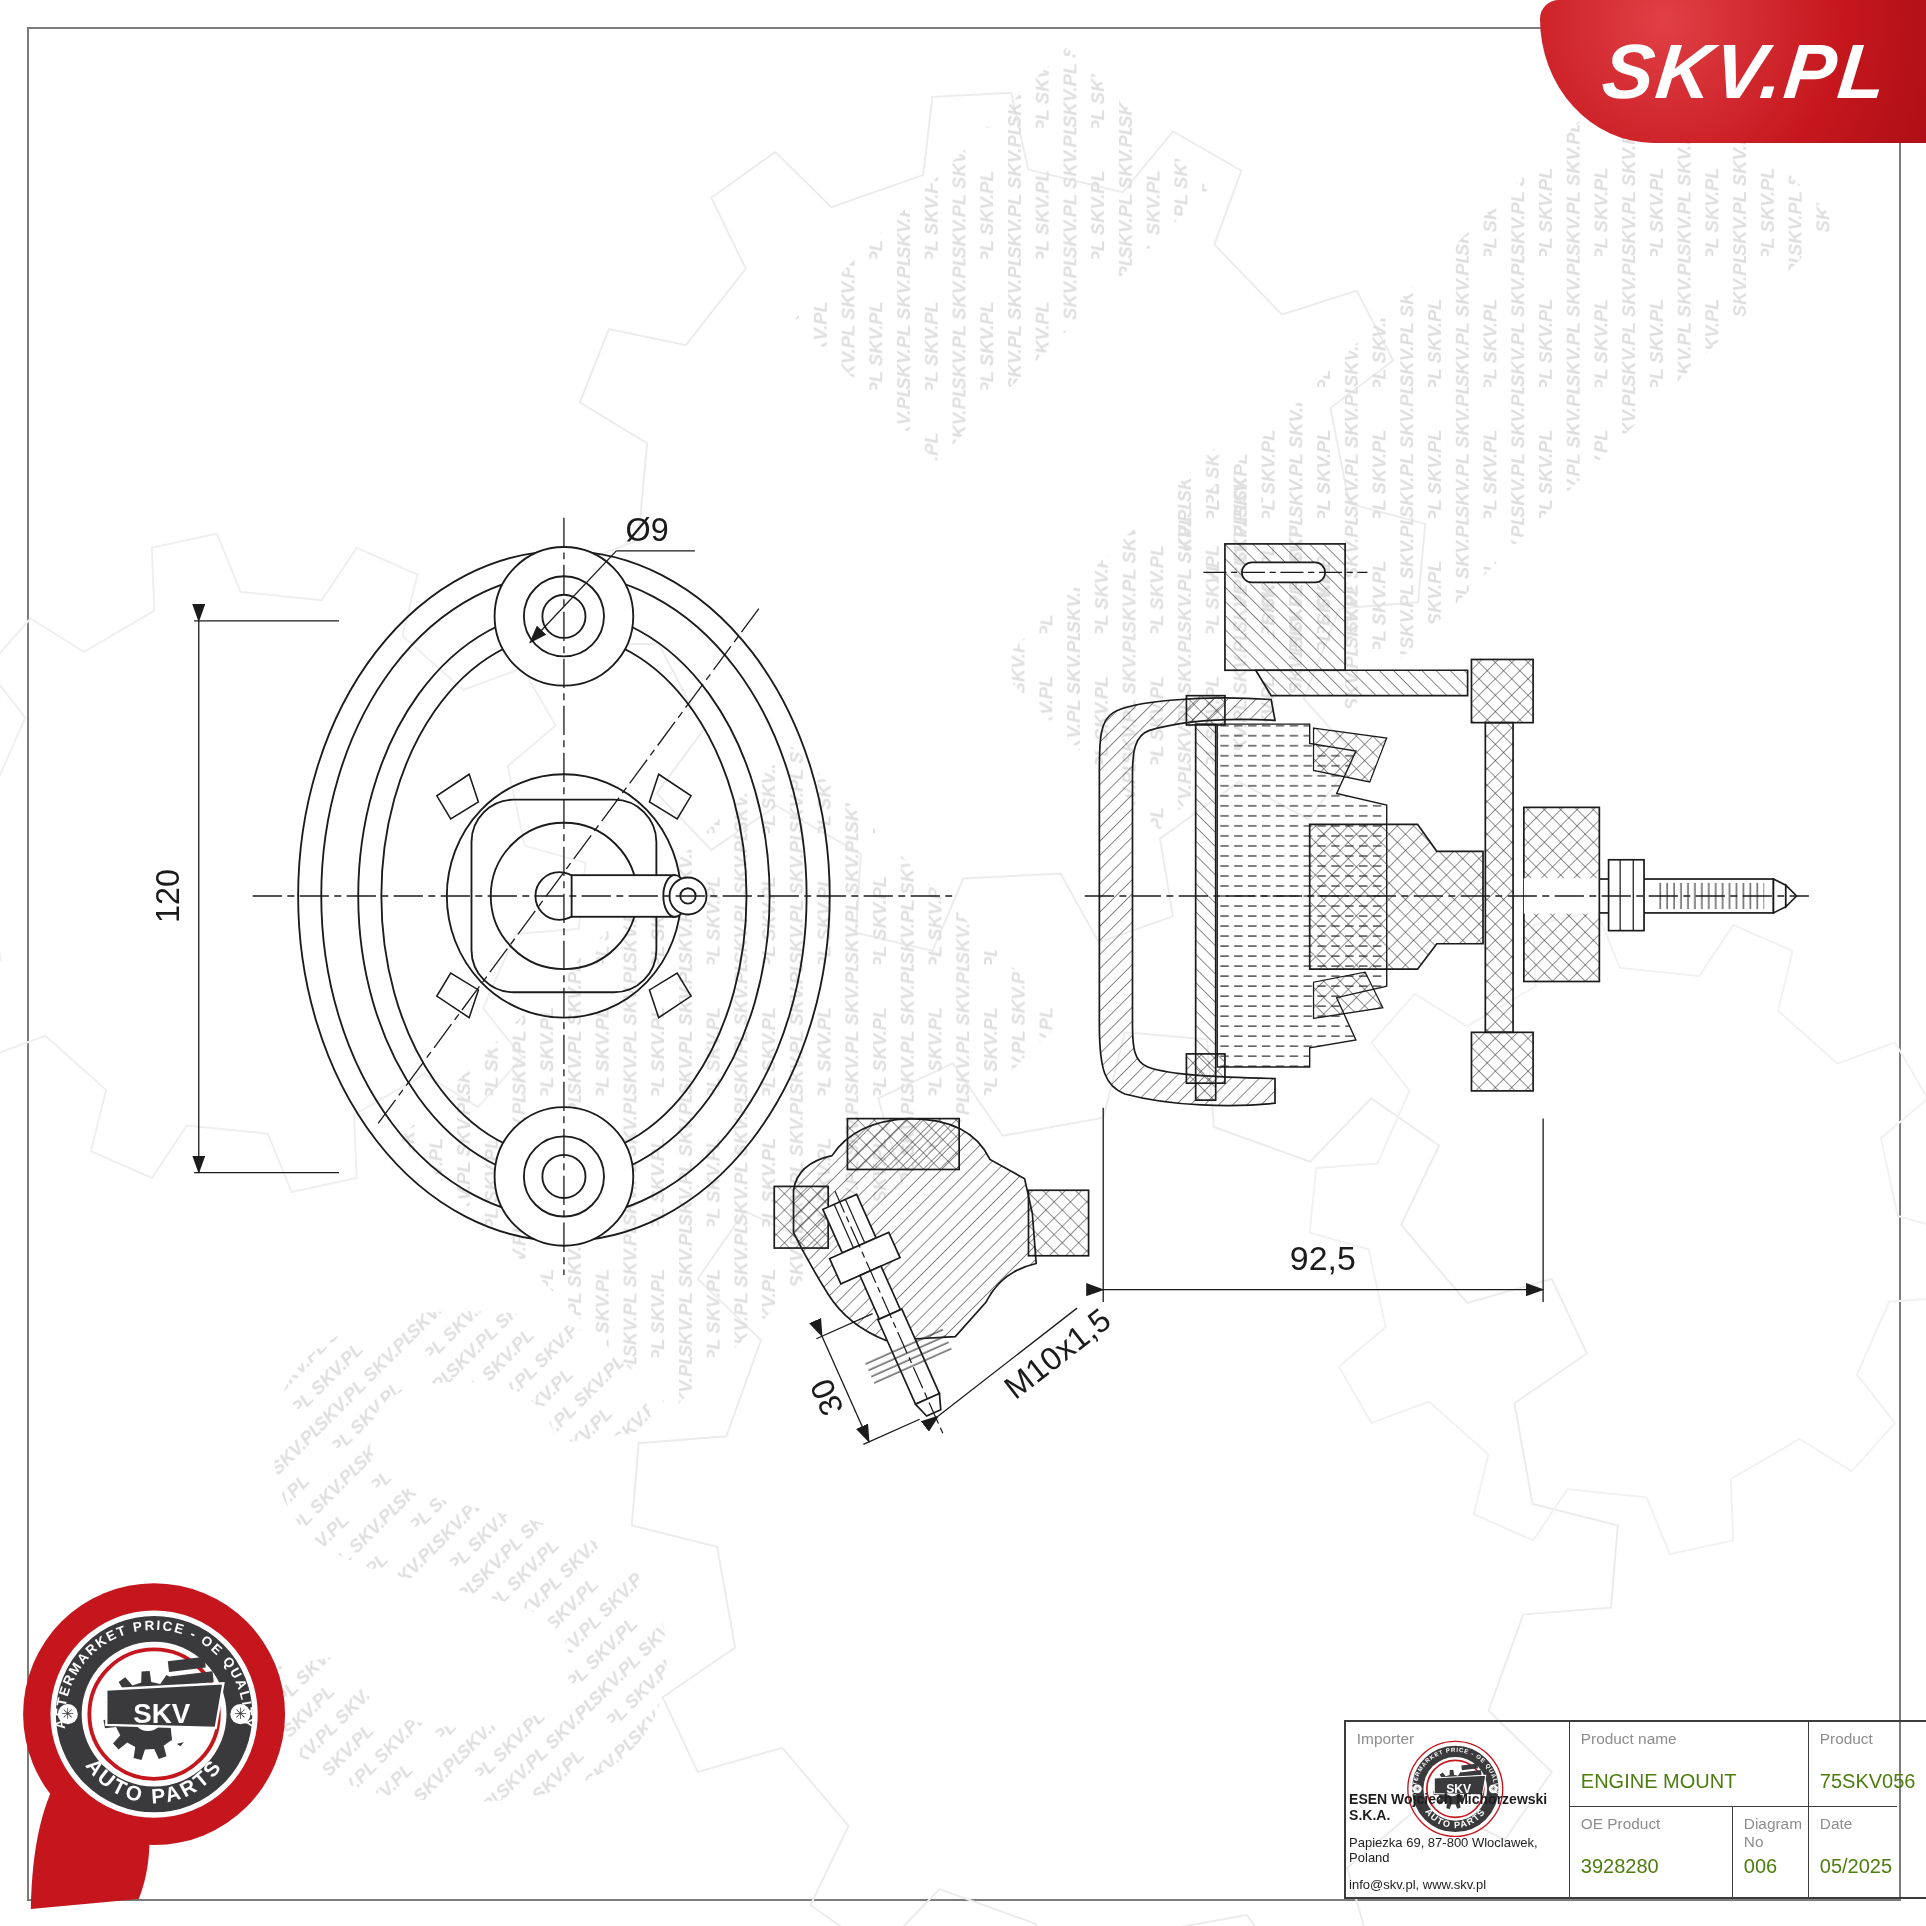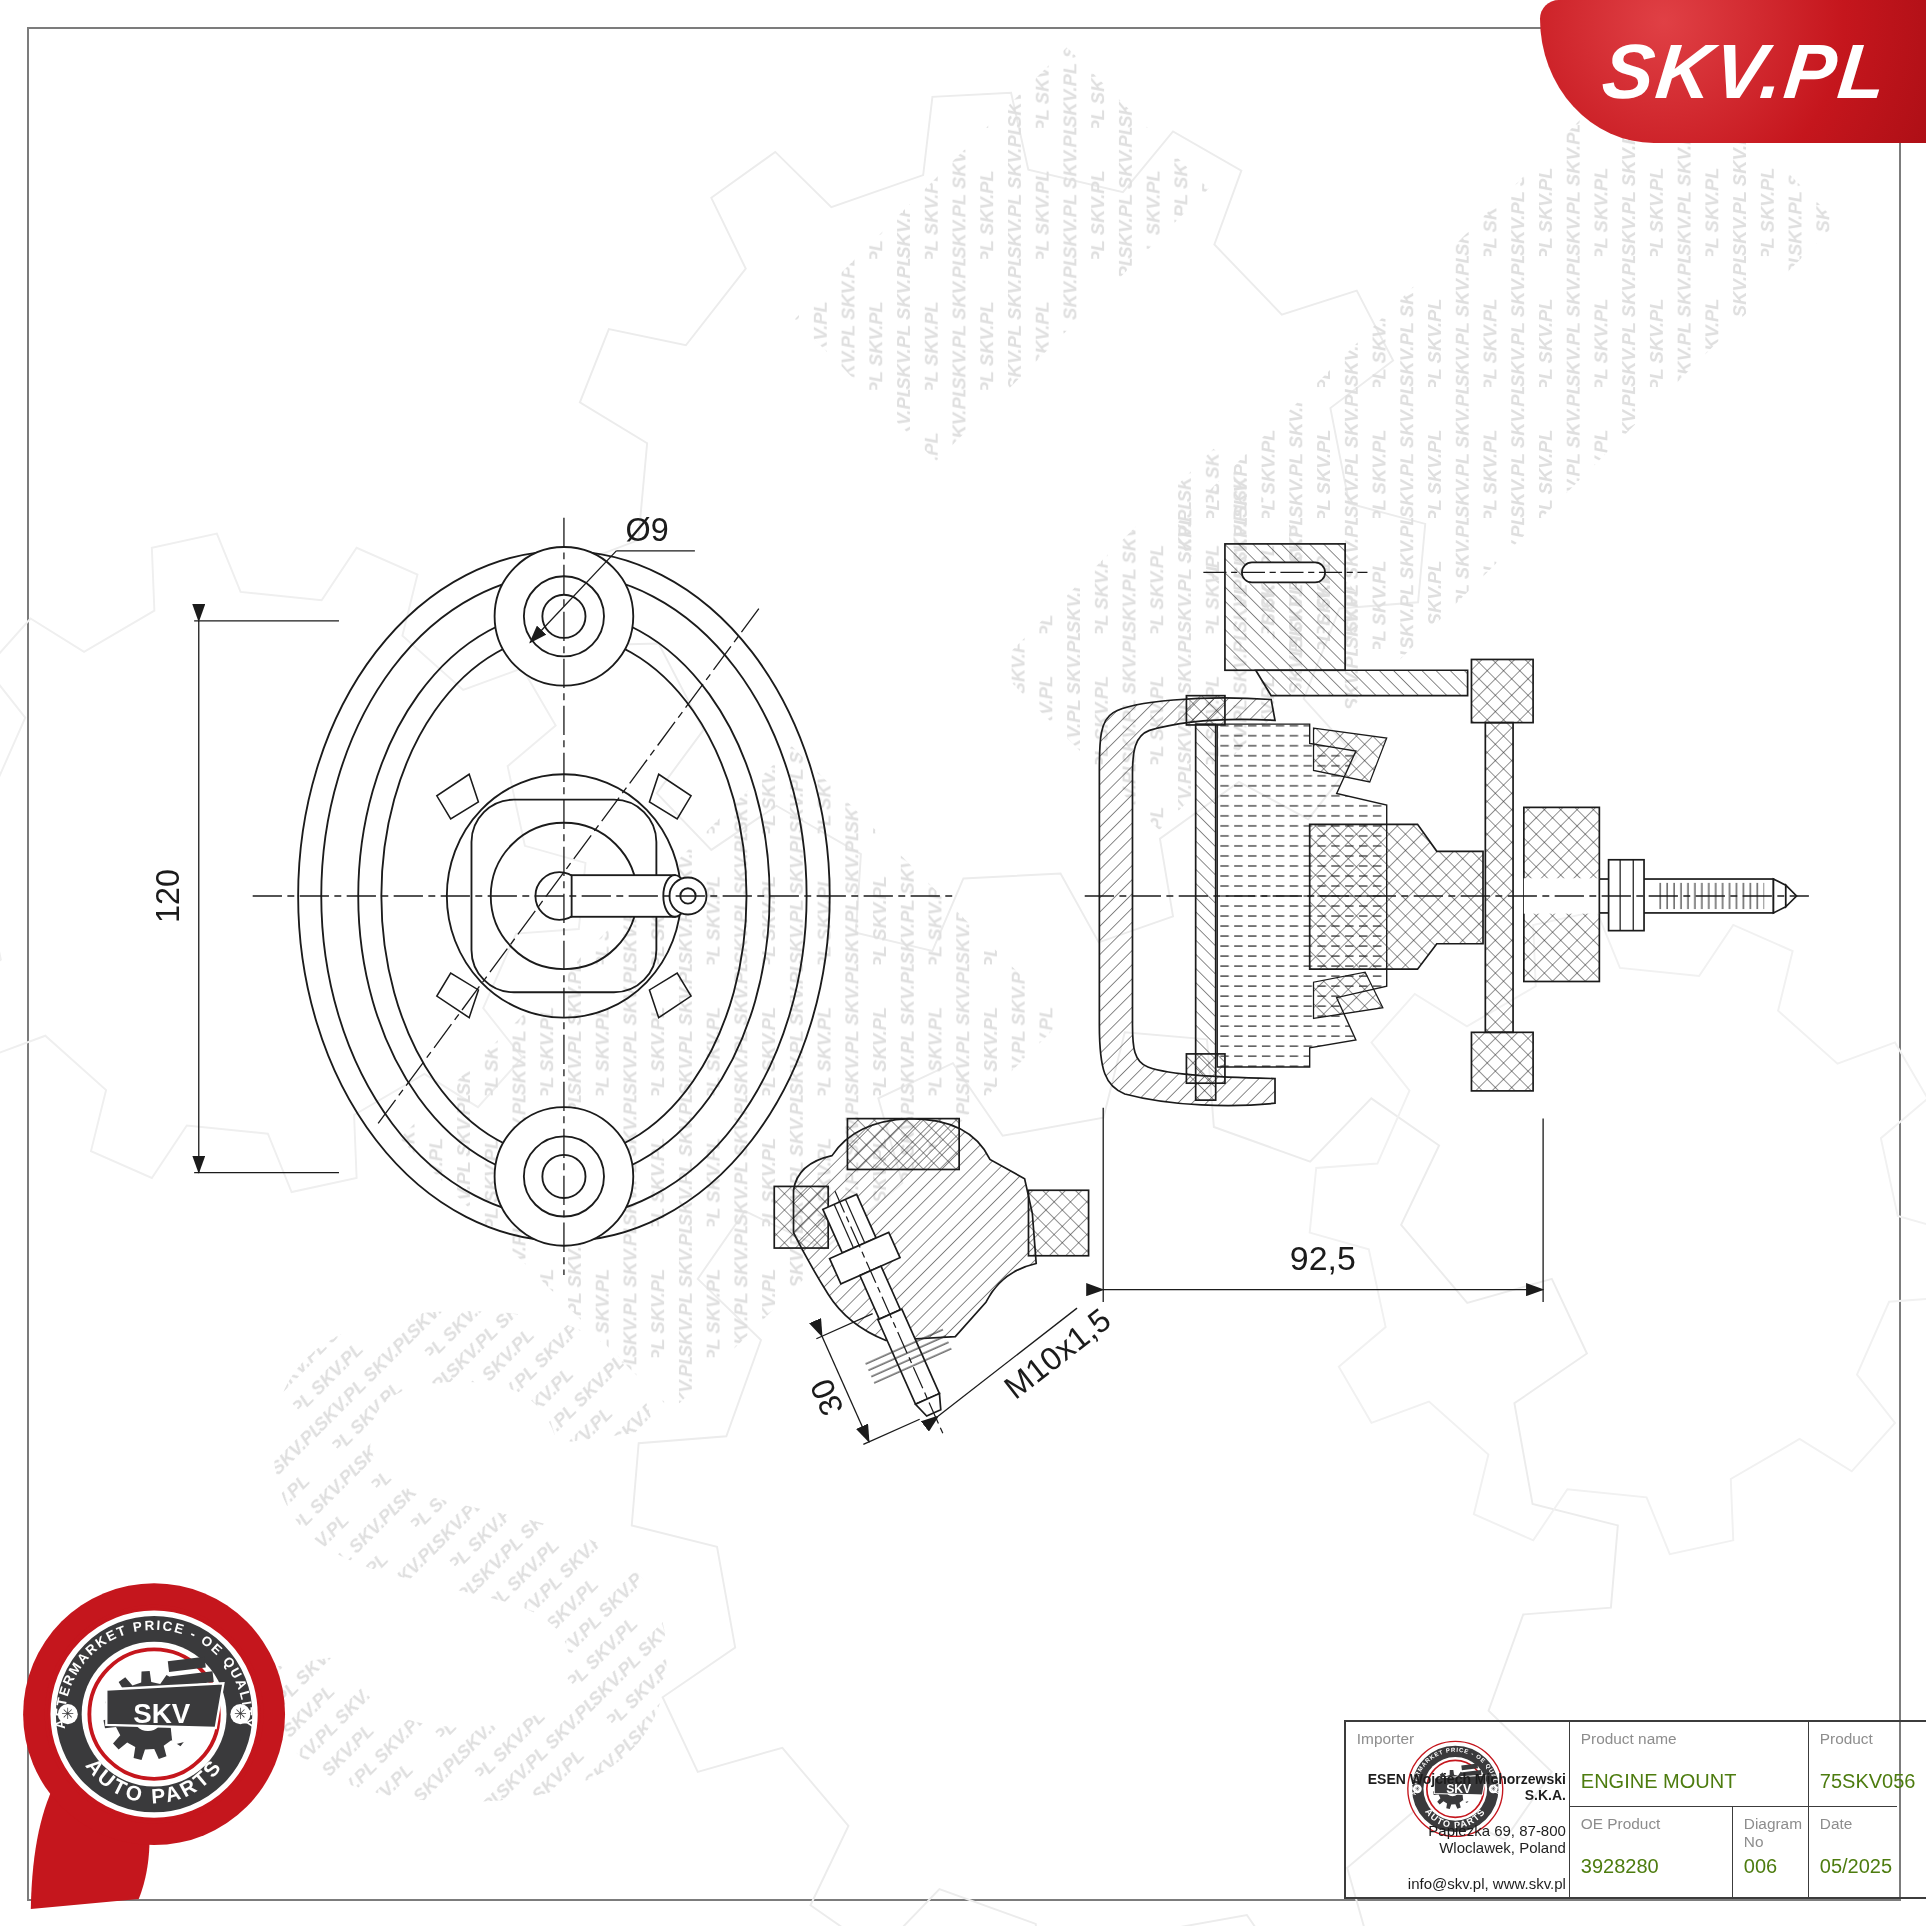--- a/index.html
+++ b/index.html
@@ -21,23 +21,23 @@
   #title-block{left:1344px;top:1720px;width:634px;height:179px;z-index:2;
      border:2.3px solid #3c3c3c;box-sizing:border-box;display:grid;
      grid-template-columns:223px 163px 76px 89px;grid-template-rows:84px 92px;}
   .cell{position:relative;box-sizing:border-box;border-left:1.5px solid #3c3c3c;border-top:1.5px solid #3c3c3c;}
   .cell.first{border-left:none;}
   .cell.toprow{border-top:none;}
   .cell .lbl{position:absolute;left:10.8px;top:7.7px;font-size:15.4px;color:#8d8d8d;}
   .cell .val{position:absolute;left:10.8px;top:48px;font-size:20px;color:#4d7c0f;}
   #cell-importer{grid-row:1/3;grid-column:1;}
   #cell-product{grid-column:2/4;}
-  #imp-text{position:absolute;left:3.1px;right:3.1px;bottom:6.2px;text-align:right;color:#1d1d1d;}
+  #imp-text{position:absolute;left:3.1px;right:3.1px;bottom:6.2px;text-align:left;color:#1d1d1d;}
   #imp-text .l1{font-size:14px;font-weight:bold;}
-  #imp-text .l2,#imp-text .l3{font-size:15px;margin-top:19px;}
+  #imp-text .l2,#imp-text .l3{font-size:13px;margin-top:12px;}
   text{font-family:"Liberation Sans",sans-serif;}
 </style>
 </head>
 <body>
 
 <div id="page-frame" class="abs"></div>
 
 <svg id="draw" class="abs" width="1926" height="1926" viewBox="0 0 2500 2500">
   <defs>
     <pattern id="wm" width="170" height="72" patternUnits="userSpaceOnUse" patternTransform="rotate(-45)">

